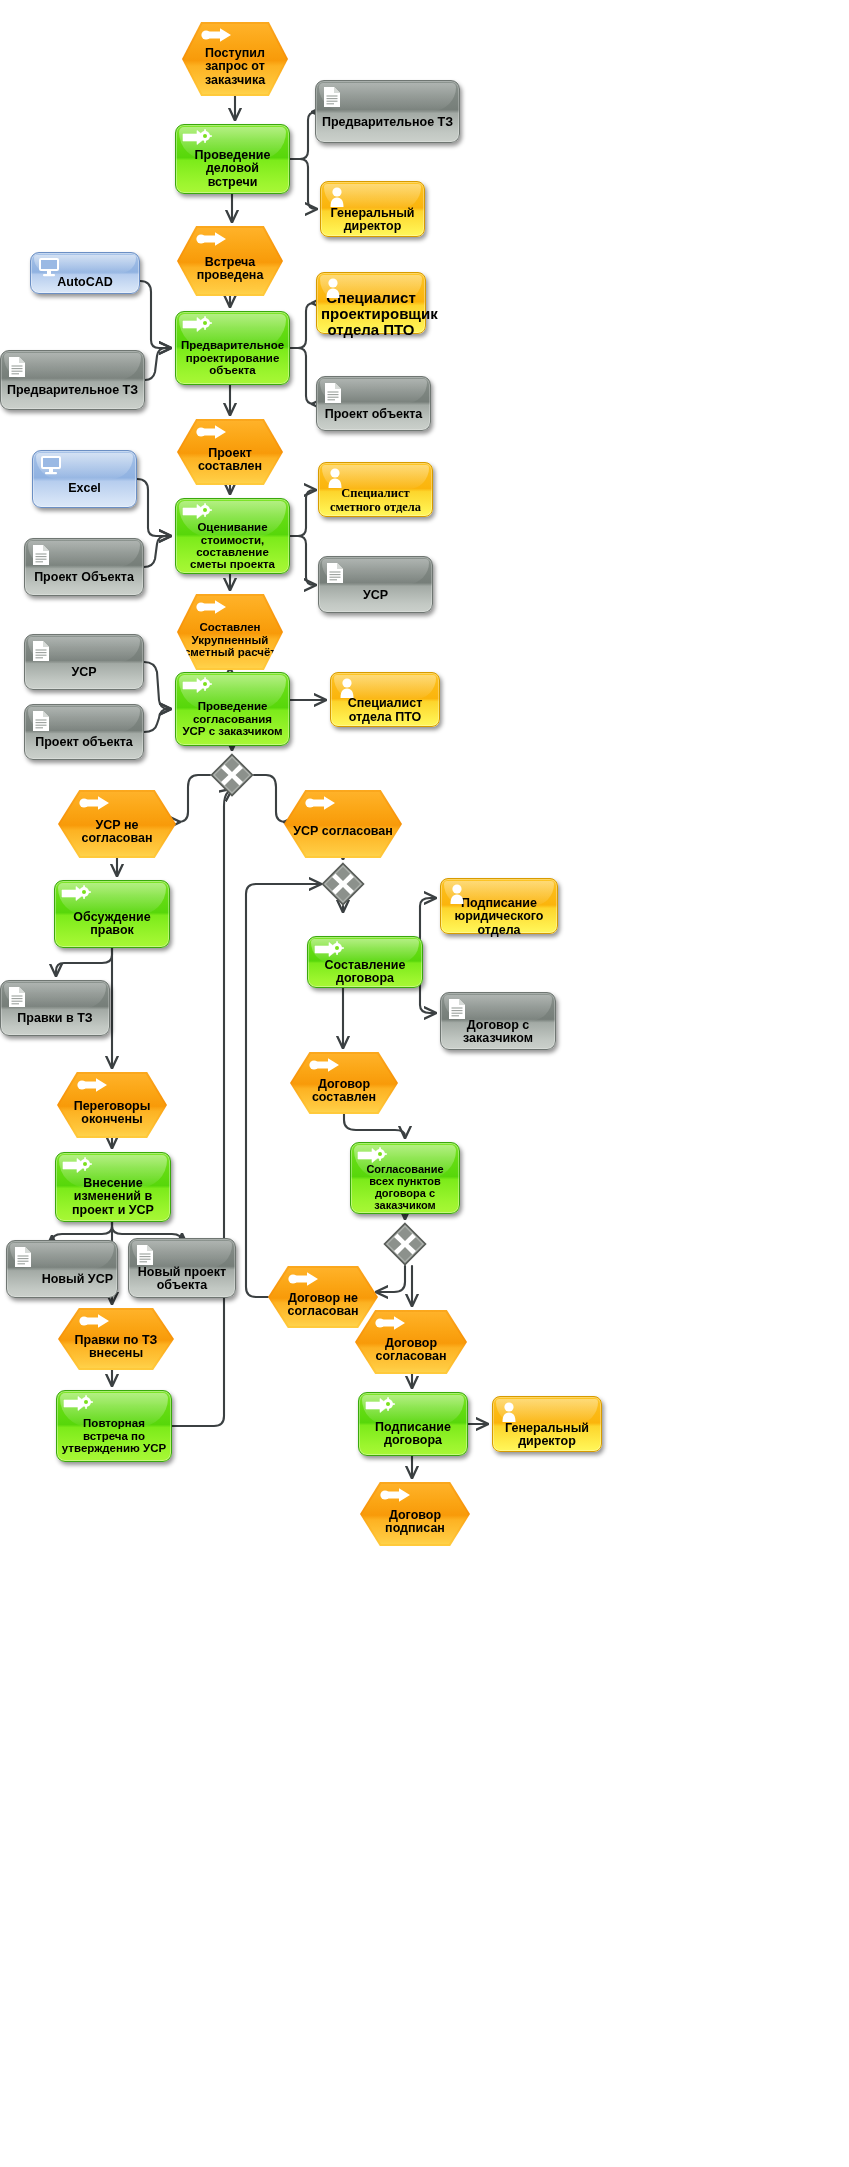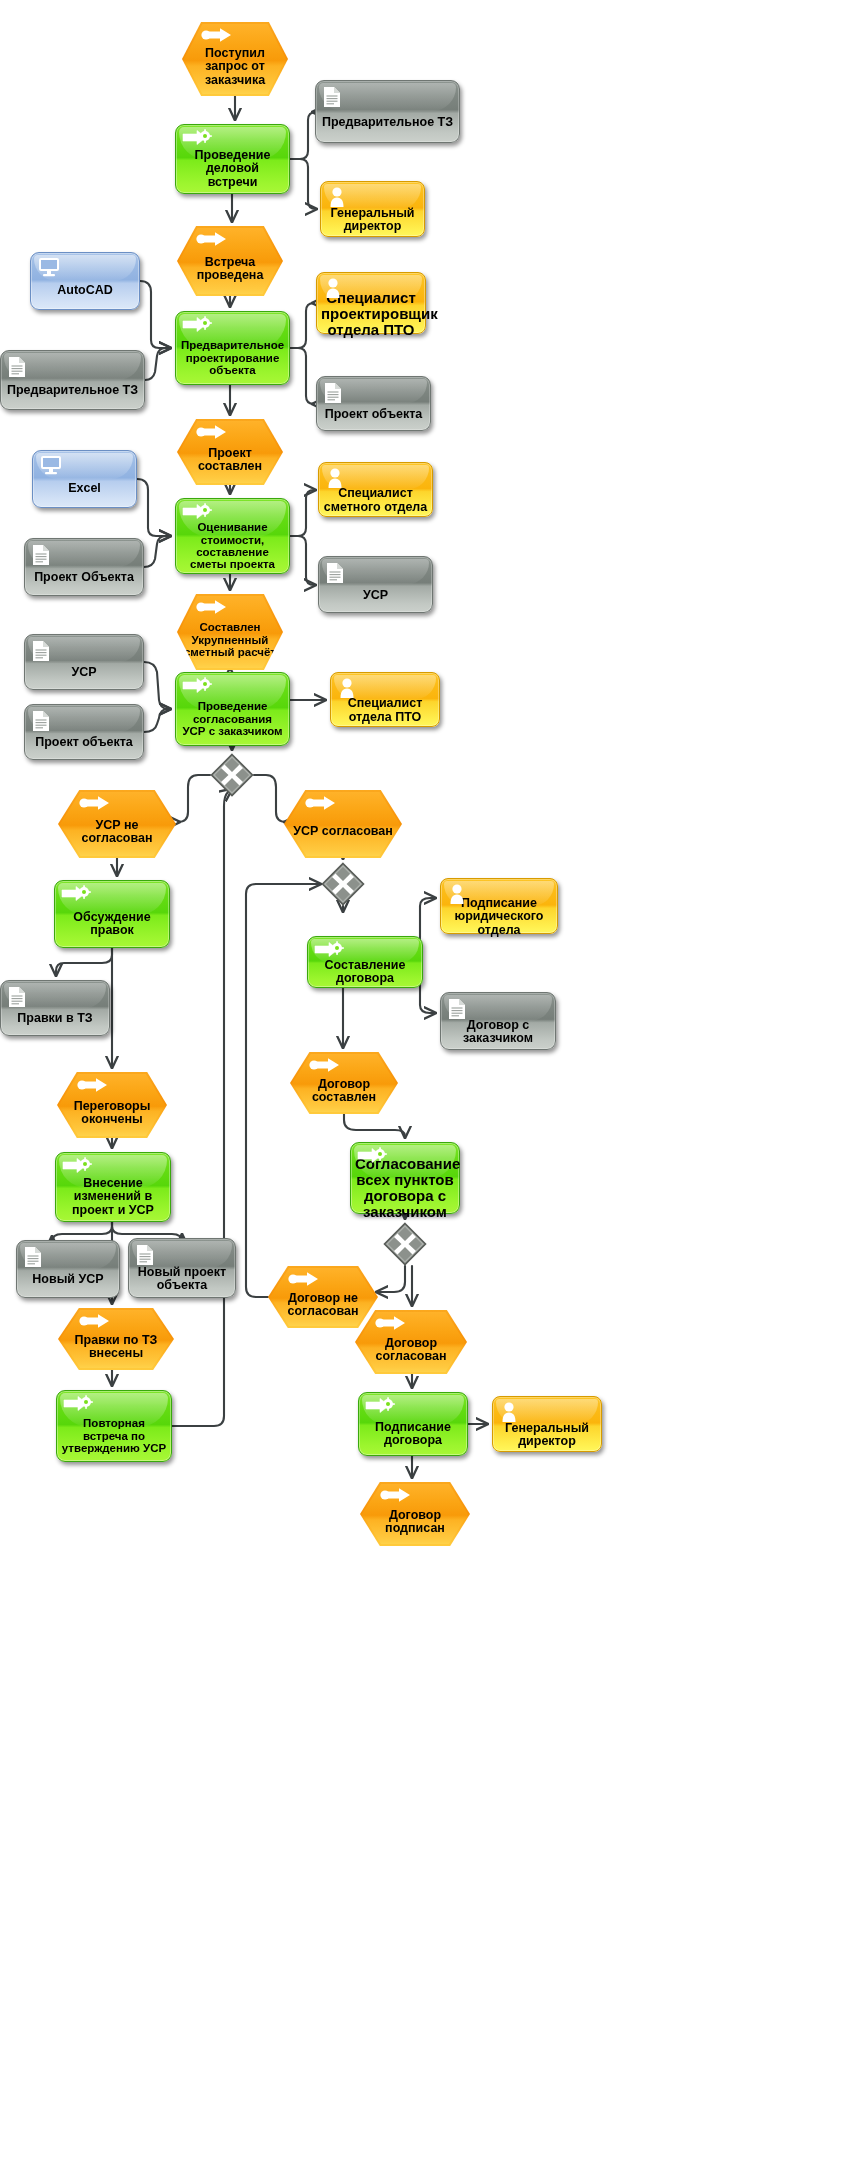--- a/index.html
+++ b/index.html
@@ -356,21 +356,21 @@
     <div class="event-in"></div>
     <div class="mk">
       <svg viewBox="0 0 32 16">
           <circle cx="5" cy="8" r="4.6" fill="#fff"></circle>
           <path d="M6 4.6 H19 V1.2 L30 8 L19 14.8 V11.4 H6 Z" fill="#fff"></path>
         </svg>
     </div>
     <div class="lbl">Встреча проведена</div>
   </div>
 
-  <div class="node sys" style="left:30px;top:252px;width:110px;height:58px;">
+  <div class="node sys" style="left:30px;top:252px;width:110px;height:42px;">
     <div class="mk">
       <svg viewBox="0 0 22 20">
           <rect x="1" y="1" width="20" height="13" rx="2" fill="#fff"></rect>
           <rect x="3" y="3" width="16" height="9" fill="#9ab9e4"></rect>
           <rect x="9" y="14" width="4" height="3" fill="#fff"></rect>
           <rect x="5" y="17" width="12" height="2.2" rx="1" fill="#fff"></rect>
         </svg>
     </div>
     <div class="lbl">AutoCAD</div>
   </div>
@@ -467,21 +467,21 @@
             <rect x="22.2" y="0.3" width="1.7" height="3"></rect>
             <rect x="22.2" y="10.8" width="1.7" height="3"></rect>
             <rect x="16.2" y="6.2" width="3" height="1.7"></rect>
             <rect x="26.8" y="6.2" width="3" height="1.7"></rect>
           </g>
         </svg>
     </div>
     <div class="lbl">Оценивание стоимости, составление сметы проекта</div>
   </div>
 
-  <div class="node role" style="left:318px;top:462px;width:115px;height:55px;">
+  <div class="node role" style="left:318px;top:462px;width:115px;height:55px;font-family:Liberation Serif, serif;">
     <div class="mk">
       <svg viewBox="0 0 18 22">
           <circle cx="9" cy="6" r="4.6" fill="#fff"></circle>
           <path d="M9 11.5 C13.5 11.5 15.5 15 15.5 21 H2.5 C2.5 15 4.5 11.5 9 11.5 Z" fill="#fff"></path>
         </svg>
     </div>
     <div class="lbl">Специалист сметного отдела</div>
   </div>
 
   <div class="node doc" style="left:24px;top:538px;width:120px;height:58px;">
@@ -734,38 +734,38 @@
             <rect x="22.2" y="0.3" width="1.7" height="3"></rect>
             <rect x="22.2" y="10.8" width="1.7" height="3"></rect>
             <rect x="16.2" y="6.2" width="3" height="1.7"></rect>
             <rect x="26.8" y="6.2" width="3" height="1.7"></rect>
           </g>
         </svg>
     </div>
     <div class="lbl">Внесение изменений в проект и УСР</div>
   </div>
 
-  <div class="node task" style="left:350px;top:1142px;width:110px;height:72px;font-size:15px;">
+  <div class="node task" style="left:350px;top:1142px;width:110px;height:72px;font-size:11px;">
     <div class="mk">
       <svg viewBox="0 0 30 17">
           <path d="M1 5 H15 V1.5 L24 8.5 L15 15.5 V12 H1 Z" fill="#fff" stroke="#fff" stroke-width="0.6"></path>
           <circle cx="23" cy="7" r="5" fill="#fff"></circle>
           <circle cx="23" cy="7" r="2" fill="#7ae01c"></circle>
           <g fill="#fff">
             <rect x="22.2" y="0.3" width="1.7" height="3"></rect>
             <rect x="22.2" y="10.8" width="1.7" height="3"></rect>
             <rect x="16.2" y="6.2" width="3" height="1.7"></rect>
             <rect x="26.8" y="6.2" width="3" height="1.7"></rect>
           </g>
         </svg>
     </div>
     <div class="lbl">Согласование всех пунктов договора с заказчиком</div>
   </div>
 
-  <div class="node doc" style="left:16px;top:1240px;width:104px;height:58px;">
+  <div class="node doc" style="left:6px;top:1240px;width:112px;height:58px;text-align:right;">
     <div class="mk">
       <svg viewBox="0 0 18 22">
           <path d="M1 1 H11 L17 7 V21 H1 Z" fill="#fff"></path>
           <path d="M11 1 L11 7 L17 7" fill="#d7dbd8"></path>
           <g stroke="#9aa09c" stroke-width="1.1">
             <path d="M3.5 10 H14.5"></path>
             <path d="M3.5 12.6 H14.5"></path>
             <path d="M3.5 15.2 H14.5"></path>
             <path d="M3.5 17.8 H11"></path>
           </g>

